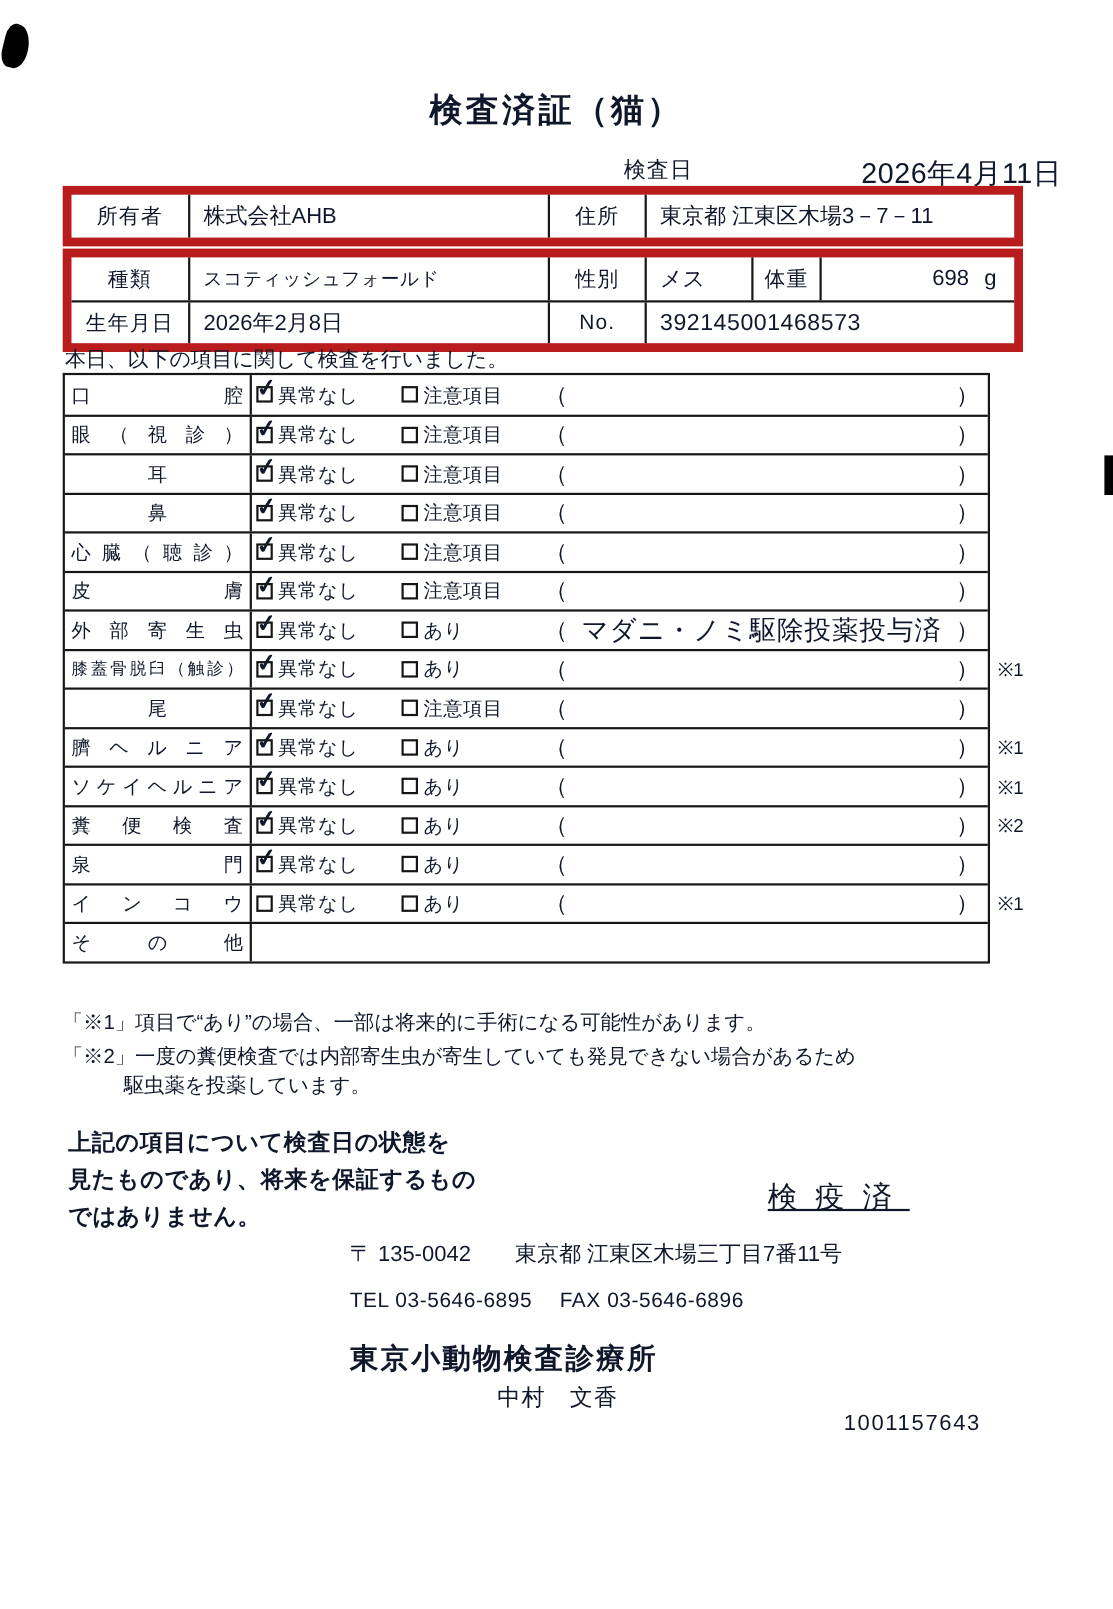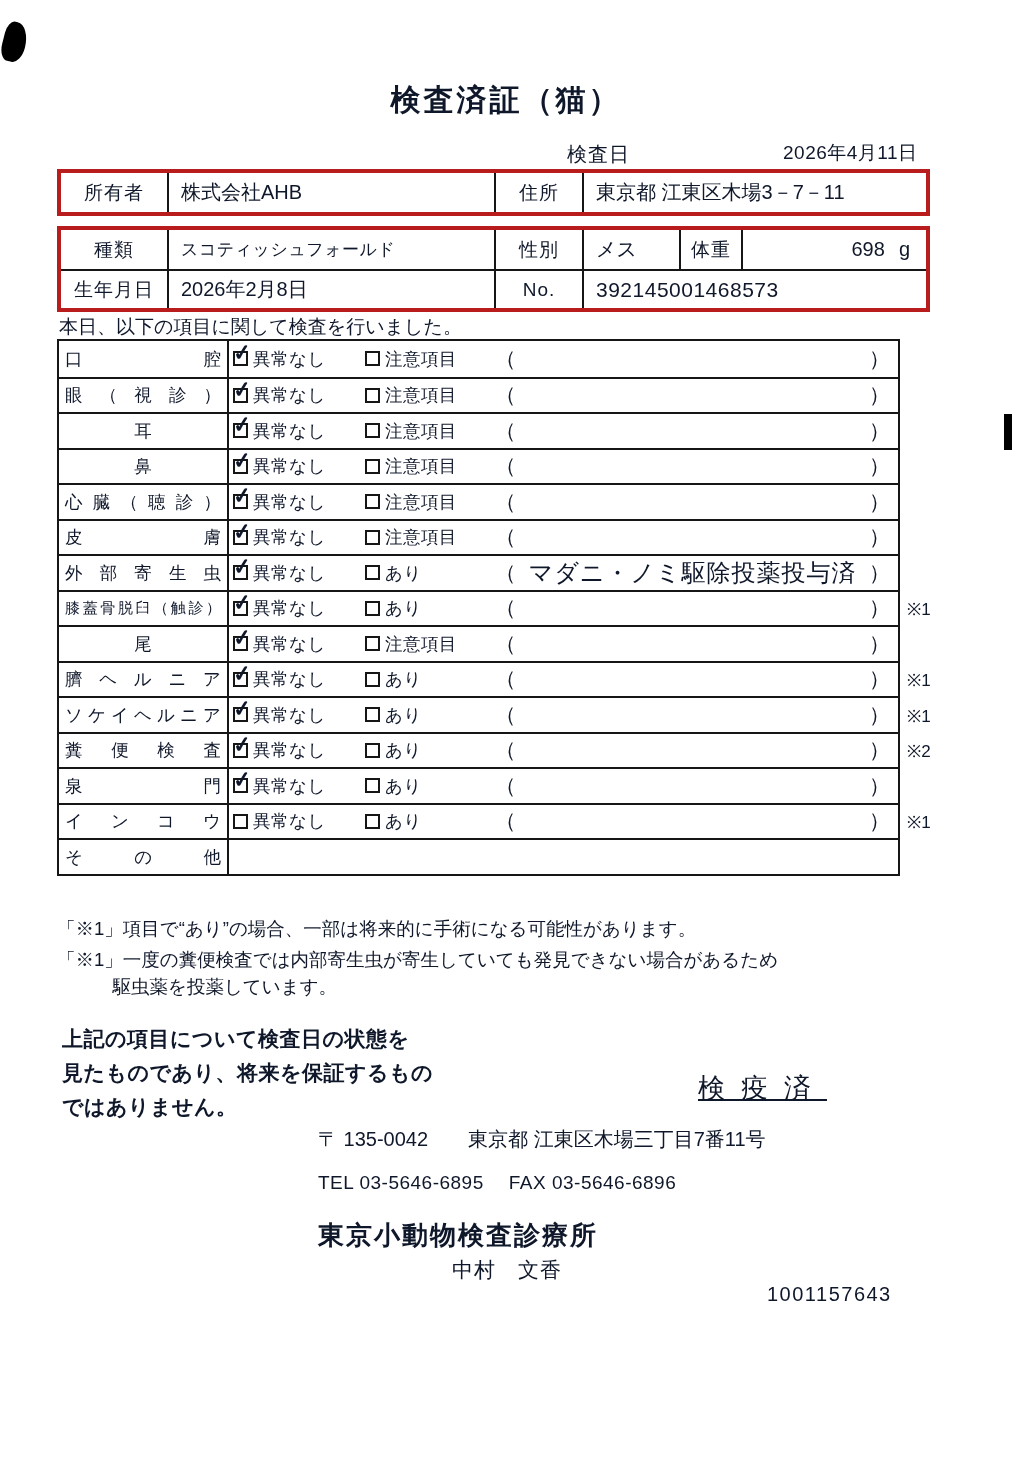--- a/index.html
+++ b/index.html
@@ -18,24 +18,24 @@
     position: absolute; left: 3px; top: 22px; width: 23px; height: 40px;
     background: #000; transform: rotate(14deg); border-radius: 35% 60% 45% 40%;
   }
   .art-r { position: absolute; left: 1004px; top: 414px; width: 8px; height: 36px; background: #000; }
 
   .doc-title {
     position: absolute; left: 0; top: 80px; width: 1012px;
     text-align: center; font-size: 30px; font-weight: 600; letter-spacing: 3px;
   }
   .insp-date-label { position: absolute; left: 567px; top: 141px; font-size: 20px; letter-spacing: 1px; }
-  .insp-date-value { position: absolute; left: 783px; top: 140px; font-size: 19px; letter-spacing: 0.5px; }
+  .insp-date-value { position: absolute; left: 783px; top: 140px; font-size: 26px; letter-spacing: 0.5px; }
 
   
-  .tbl { position: absolute; left: 57px; width: 873px; border: 4px solid #b91c1c; background: #fff; }
+  .tbl { position: absolute; left: 57px; width: 873px; border: 8px solid #b91c1c; background: #fff; }
   .row { display: flex; height: 39px; }
   .row + .row { border-top: 2px solid #161616; }
   .cell { display: flex; align-items: center; border-left: 2px solid #161616; padding: 0 12px; overflow: hidden; }
   .cell:first-child { border-left: none; }
   .lab { justify-content: center; padding: 0 4px; font-size: 19px; letter-spacing: 1px; }
   .val { font-size: 20px; }
   .val-sm { font-size: 17px; letter-spacing: 0.5px; }
   .w1 { flex: 0 0 106px; } .w2 { flex: 0 0 327px; } .w3 { flex: 0 0 88px; }
   .w4 { flex: 0 0 97px; } .w5 { flex: 0 0 62px; } .wf { flex: 1; }
   .weight-cell { justify-content: flex-end; gap: 14px; padding-right: 16px; }
@@ -465,21 +465,21 @@
       <div class="cl-item">
           <span class="item-text">その他</span>
         </div>
       <div class="cl-empty"></div>
     </div>
 
   </div>
 
   <div class="footnotes">
     <div class="fn">「※1」項目で“あり”の場合、一部は将来的に手術になる可能性があります。</div>
-    <div class="fn">「※1」一度の糞便検査では内部寄生虫が寄生していても発見できない場合があるため
+    <div class="fn">「※2」一度の糞便検査では内部寄生虫が寄生していても発見できない場合があるため
 　　　駆虫薬を投薬しています。</div>
   </div>
 
   <div class="disclaimer">上記の項目について検査日の状態を
 見たものであり、将来を保証するもの
 ではありません。</div>
 
   <div class="stamp">検疫済</div>
 
   <div class="addr-line">

